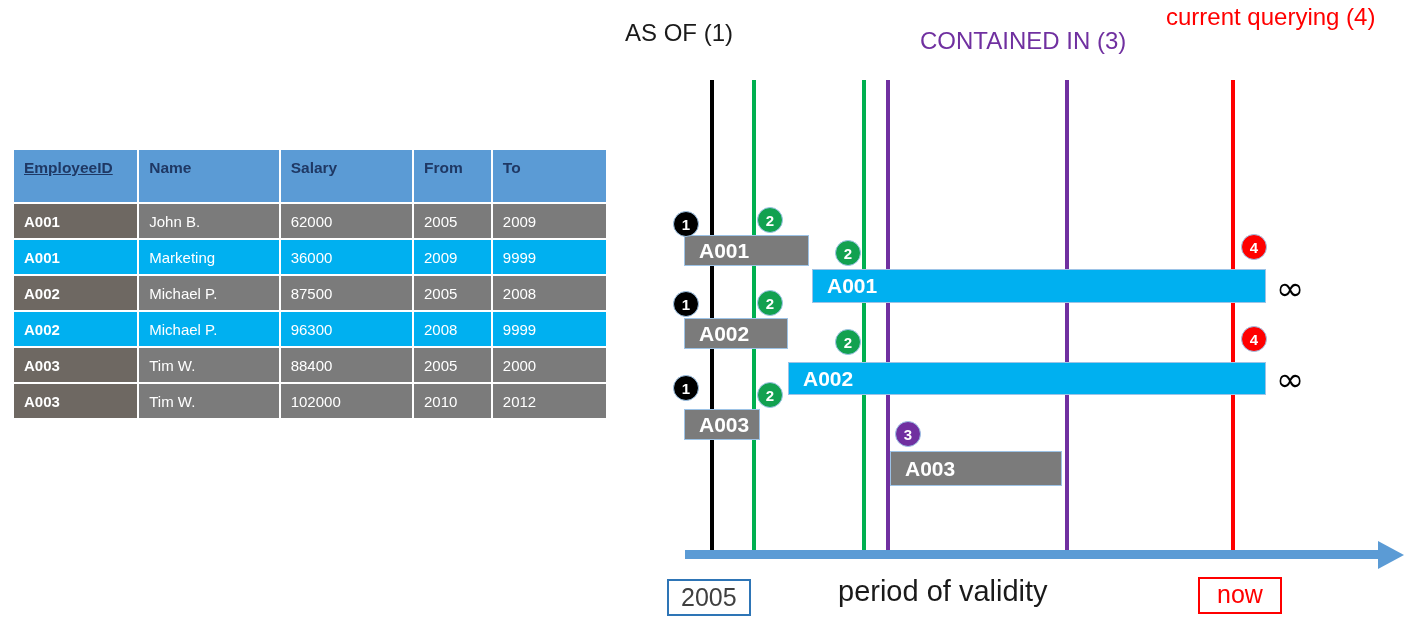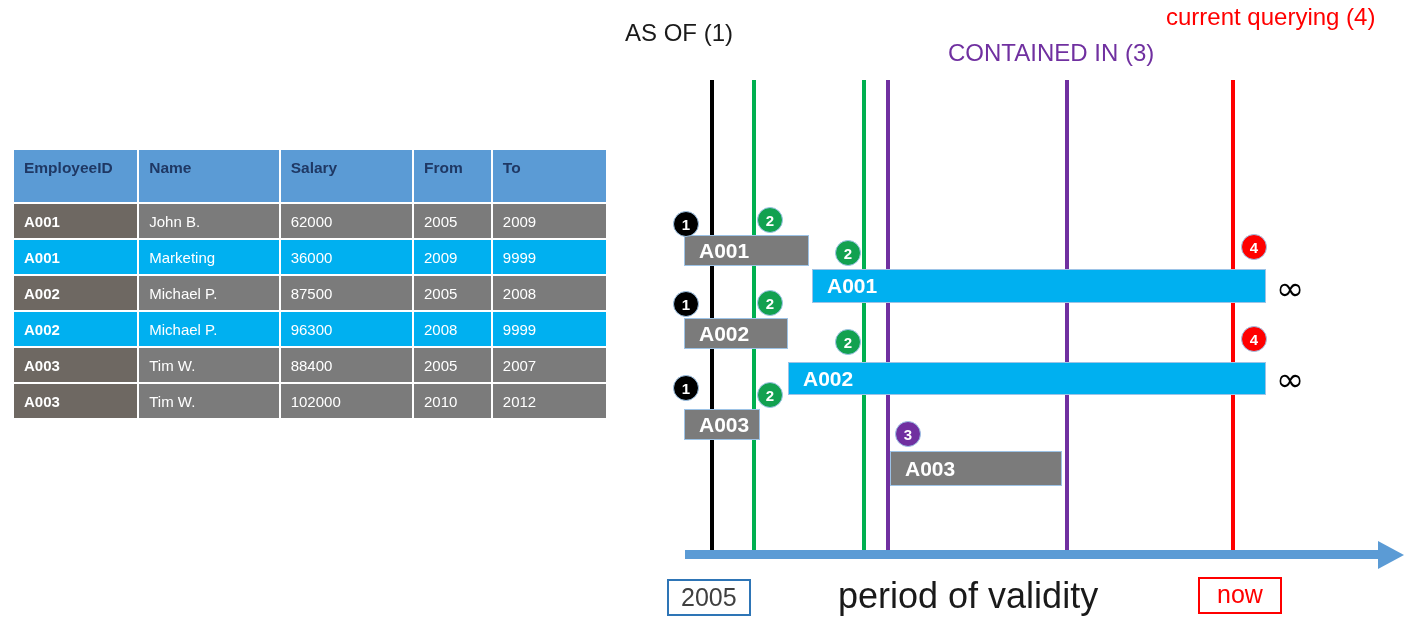--- a/index.html
+++ b/index.html
@@ -18,21 +18,21 @@
     border-collapse:separate;border-spacing:2px;
     width:596px;
   }
   #emp-table th{
     background:#5B9BD5;color:#1F3864;
     font-size:15.5px;font-weight:bold;
     text-align:left;padding:9px 8px 9px 10px;
     height:52px;vertical-align:top;
     box-sizing:border-box;
   }
-  #emp-table th.underlined span{text-align:center;}
+  #emp-table th.underlined span{text-decoration:underline;text-align:center;}
   #emp-table td{
     color:#ffffff;font-size:15px;
     padding:7px 8px 7px 10px;height:34px;
     box-sizing:border-box;vertical-align:middle;
   }
   #emp-table tr.gray td{background:#7B7B7B;}
   #emp-table tr.gray td:first-child{background:#6E6862;}
   #emp-table tr.cyan td{background:#00B0F0;}
   #emp-table td.idcell{font-weight:bold;}
   .col-id{width:122px;}
@@ -40,21 +40,21 @@
   .col-sal{width:130px;margin-left:21px;}
   .col-from{width:76px;}
   .col-to{width:112px;}
 
   
   .diagram{position:absolute;left:0;top:0;width:1428px;height:637px;}
 
   .legend{position:absolute;font-size:24px;white-space:nowrap;line-height:1.05;}
   #legend-asof{left:625px;top:20px;color:#1a1a1a;}
   #legend-between{left:742px;top:28px;color:#00B050;}
-  #legend-contained{left:948px;top:28px;color:#7030A0;margin-top:12px;}
+  #legend-contained{left:920px;top:28px;color:#7030A0;}
   #legend-current{left:1166px;top:4px;color:#FF0000;}
   #legend-current div{display:block;}
 
   .vline{position:absolute;width:4px;}
   #vline-black{left:710px;top:80px;height:478px;background:#000000;}
   #vline-green-1{left:752px;top:80px;height:478px;background:#00B050;}
   #vline-green-2{left:862px;top:80px;height:478px;background:#00B050;}
   #vline-purple-1{left:886px;top:80px;height:478px;background:#7030A0;}
   #vline-purple-2{left:1065px;top:80px;height:478px;background:#7030A0;}
   #vline-red{left:1231px;top:80px;height:478px;background:#FF0000;}
@@ -89,21 +89,21 @@
     border-left:26px solid #5B9BD5;}
 
   .tagbox{
     position:absolute;border:2px solid;
     font-size:25px;padding:2px 12px 5px 12px;
     background:#ffffff;box-sizing:border-box;
   }
   #tag-2005{left:667px;top:579px;border-color:#2E75B6;color:#404040;width:84px;height:37px;}
   #tag-now{left:1198px;top:577px;border-color:#FF0000;color:#FF0000;width:84px;height:37px;
     display:flex;align-items:center;justify-content:center;}
-  #label-validity{position:absolute;left:838px;top:575px;font-size:36px;color:#1a1a1a;white-space:nowrap;}
+  #label-validity{position:absolute;left:838px;top:575px;font-size:29px;color:#1a1a1a;white-space:nowrap;}
 </style>
 </head>
 <body>
 
 <div class="stage">
 
   <table id="emp-table">
     <thead>
       <tr>
         <th class="col-id underlined"><span>EmployeeID</span></th>
@@ -140,21 +140,21 @@
         <td>Michael P.</td>
         <td>96300</td>
         <td>2008</td>
         <td>9999</td>
       </tr>
       <tr class="gray">
         <td class="idcell">A003</td>
         <td>Tim W.</td>
         <td>88400</td>
         <td>2005</td>
-        <td>2007</td>
+        <td>2000</td>
       </tr>
       <tr class="gray">
         <td class="idcell">A003</td>
         <td>Tim W.</td>
         <td>102000</td>
         <td>2010</td>
         <td>2012</td>
       </tr>
     </tbody>
   </table>

